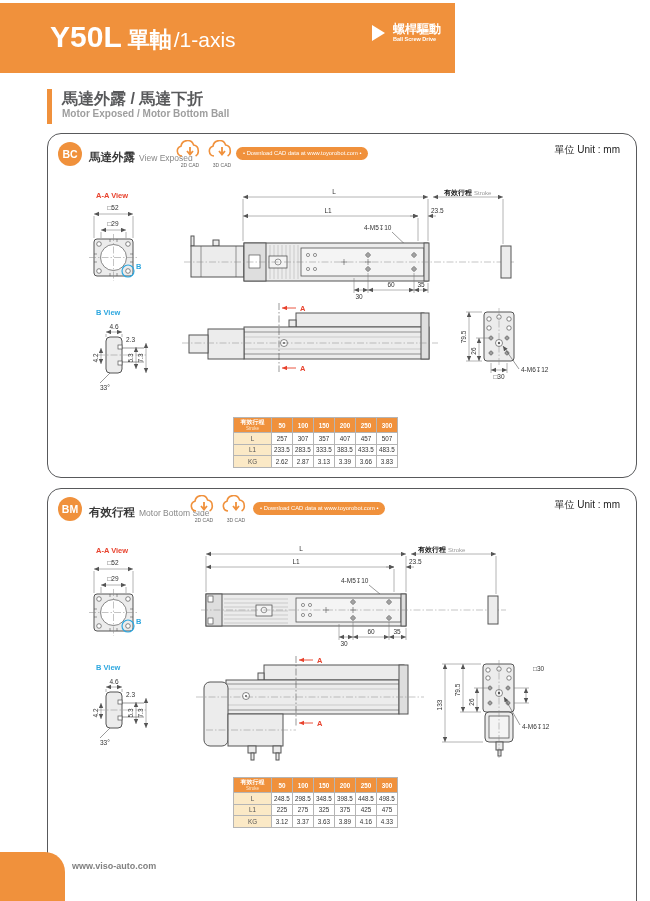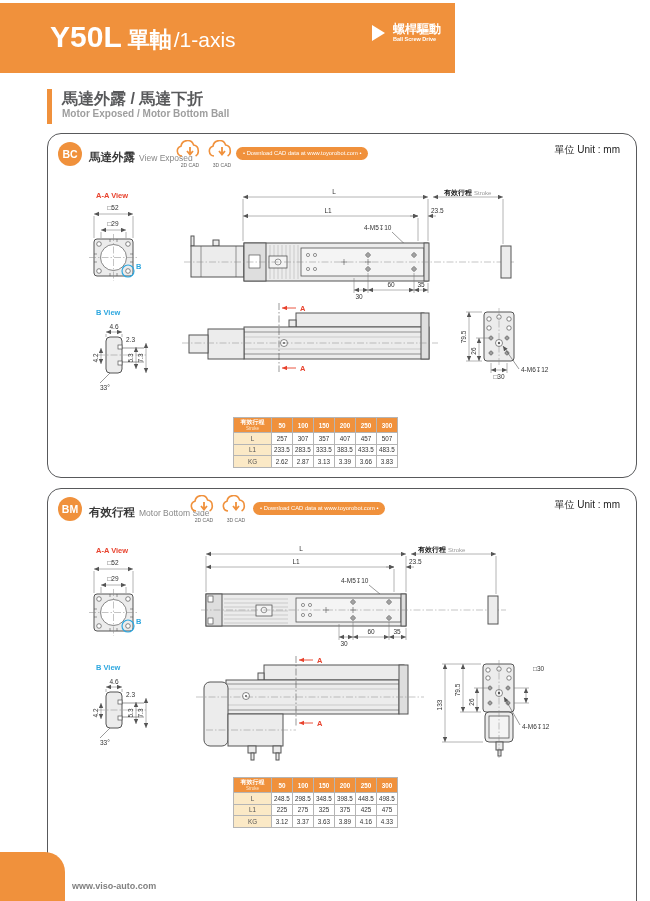--- a/index.html
+++ b/index.html
@@ -49,21 +49,21 @@
   .dtable .shd{background:#F0913C;color:#fff;width:37px;height:14px;}
   .shd-cn{display:block;font-size:6px;font-weight:bold;line-height:7px;}
   .shd-en{display:block;font-size:4.5px;line-height:5px;color:#fde7cd;}
   .dtable .hd{background:#F0913C;color:#fff;width:20px;font-size:6.3px;font-weight:bold;}
   .dtable .lab{background:#FBE9C6;color:#555;font-size:6.3px;height:10.5px;}
   .dtable td{font-size:6.3px;height:10.5px;}
 
   
   .foot-box{position:absolute;left:0;top:852px;width:65px;height:49px;background:#F0913C;
             border-radius:0 20px 0 0;}
-  .foot-url{position:absolute;left:72px;top:861px;font-size:9px;font-weight:bold;color:#808080;margin-top:20px;}
+  .foot-url{position:absolute;left:72px;top:861px;font-size:9px;font-weight:bold;color:#808080;}
 
   
   svg text{font-family:"Liberation Sans",sans-serif;font-size:6.5px;fill:#333;}
   .t{font-size:6.5px;fill:#333;}
   .tb{font-size:7px;font-weight:bold;fill:#1a1a1a;}
   .tg{font-size:6px;fill:#999;}
   .tr{font-size:7.5px;font-weight:bold;fill:#e8432e;}
   .tbl{font-size:7.5px;font-weight:bold;fill:#2ea7df;}
   .s6{fill:none;stroke:#555;stroke-width:0.6;}
   .f{fill:#ececec;stroke:#555;stroke-width:1;}

